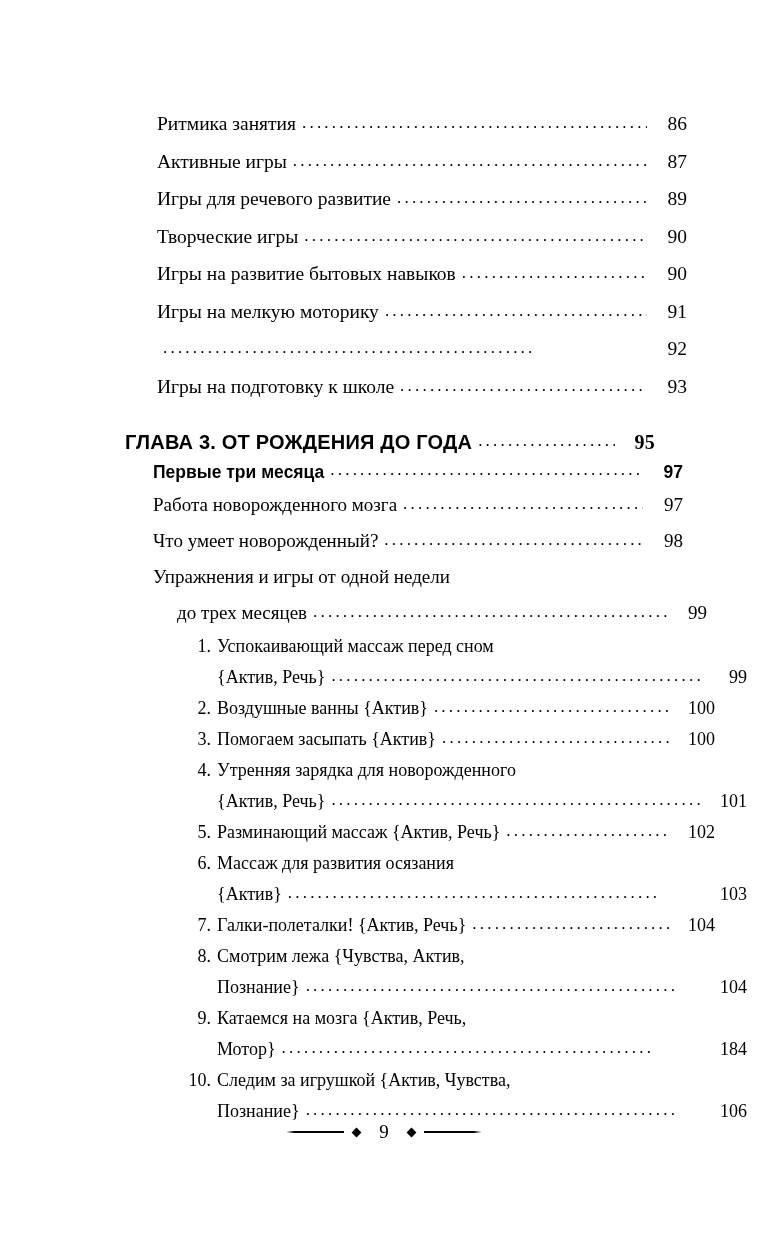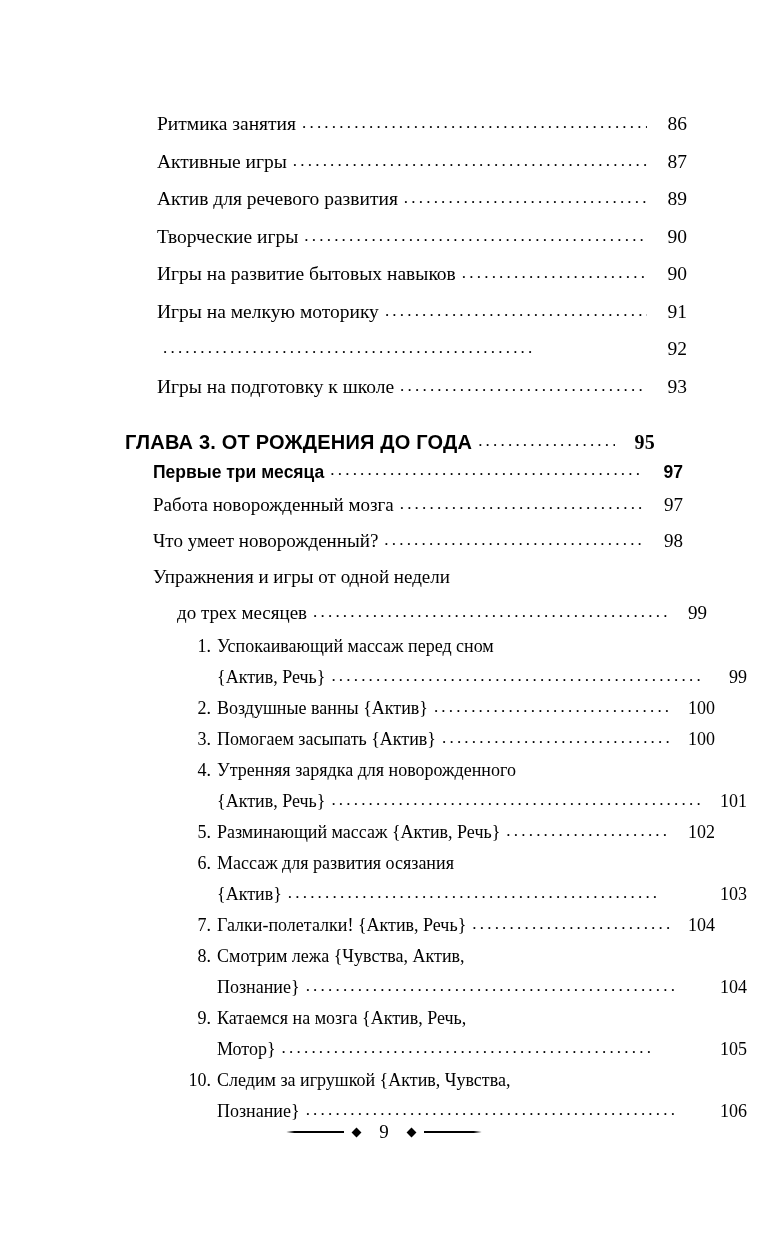--- a/index.html
+++ b/index.html
@@ -189,21 +189,21 @@
       <span class="txt">Ритмика занятия</span>
       <span class="dots">..................................................</span>
       <span class="pg">86</span>
     </div>
     <div class="row lvl1">
       <span class="txt">Активные игры</span>
       <span class="dots">..................................................</span>
       <span class="pg">87</span>
     </div>
     <div class="row lvl1">
-      <span class="txt">Актив для речевого развития</span>
+      <span class="txt">Игры для речевого развитие</span>
       <span class="dots">..................................................</span>
       <span class="pg">89</span>
     </div>
     <div class="row lvl1">
       <span class="txt">Творческие игры</span>
       <span class="dots">..................................................</span>
       <span class="pg">90</span>
     </div>
     <div class="row lvl1">
       <span class="txt">Игры на развитие бытовых навыков</span>
@@ -231,21 +231,21 @@
       <span class="pg">95</span>
     </div>
 
     <div class="row subchapter">
       <span class="txt">Первые три месяца</span>
       <span class="dots">..................................................</span>
       <span class="pg">97</span>
     </div>
 
     <div class="row lvl2">
-      <span class="txt">Работа новорожденный мозга</span>
+      <span class="txt">Работа новорожденного мозга</span>
       <span class="dots">..................................................</span>
       <span class="pg">97</span>
     </div>
     <div class="row lvl2">
       <span class="txt">Что умеет новорожденный?</span>
       <span class="dots">..................................................</span>
       <span class="pg">98</span>
     </div>
 
     <div class="row lvl2 nodots">
@@ -337,21 +337,21 @@
 
     <div class="row num nodots">
       <span class="idx">9.</span>
       <span class="txt">Катаемся на мозга {Актив, Речь,</span>
       <span class="dots">.....</span>
       <span class="pg"></span>
     </div>
     <div class="row num cont">
       <span class="txt">Мотор}</span>
       <span class="dots">..................................................</span>
-      <span class="pg">105</span>
+      <span class="pg">184</span>
     </div>
 
     <div class="row num nodots">
       <span class="idx">10.</span>
       <span class="txt">Следим за игрушкой {Актив, Чувства,</span>
       <span class="dots">.....</span>
       <span class="pg"></span>
     </div>
     <div class="row num cont">
       <span class="txt">Познание}</span>

